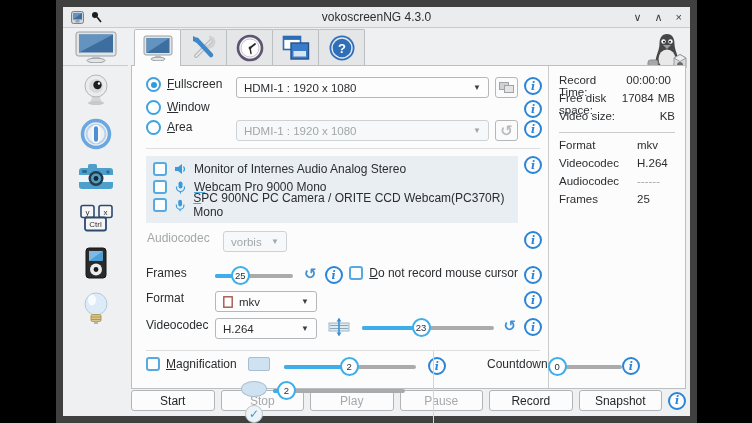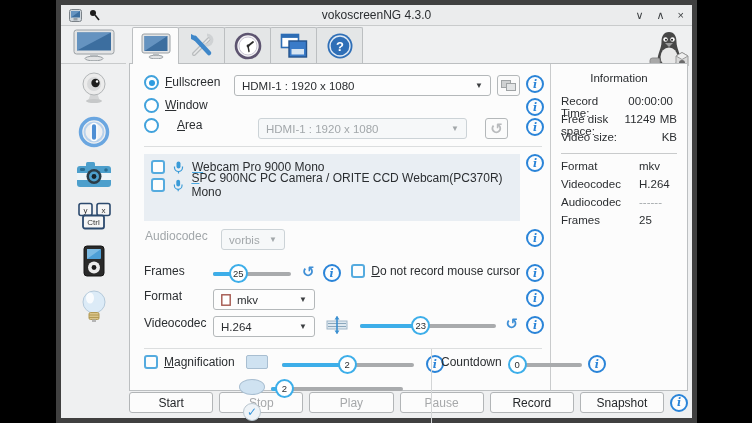--- a/index.html
+++ b/index.html
@@ -1,19 +1,19 @@
 <!DOCTYPE html>
 <html><head>
 <meta charset="utf-8">
 <style>
   * { margin:0; padding:0; box-sizing:border-box; }
   html,body { width:752px; height:423px; background:#000; overflow:hidden;
               font-family:"Liberation Sans","DejaVu Sans",sans-serif; }
   .window { position:absolute; left:56px; top:0; width:641px; height:423px;
-            background:#eff0f1; border:5px solid #404040; display:flex; flex-direction:column; }
+            background:#eff0f1; border:7px solid #404040; display:flex; flex-direction:column; }
   
   .titlebar { height:21px; background:#ebeced; border-bottom:1px solid #c9cbcc;
               display:flex; align-items:center; padding:0 8px; flex:none; position:relative; }
   .tb-left { display:flex; align-items:center; gap:7px; }
   .tb-title { position:absolute; left:0; right:0; text-align:center; font-size:12px; color:#2b2e31; }
   .tb-btns { margin-left:auto; display:flex; gap:13px; z-index:2; }
   .tb-btn { font-size:11px; color:#3b3e41; cursor:default; line-height:1; }
   
   .appbody { flex:1; display:flex; min-height:0; }
   .sidebar { width:65px; flex:none; display:flex; flex-direction:column; align-items:center; }
@@ -266,37 +266,45 @@
             <span class="info-btn">i</span>
           </div>
 
           <div class="row" style="gap:6px; height:21px; margin-top:2px;">
             <span class="radio"></span>
             <span class="mn">Window</span>
             <span style="flex:1;"></span>
             <span class="info-btn">i</span>
           </div>
 
-          <div class="row" style="gap:18px; height:21px; margin-top:2px;">
+          <div class="row" style="gap:6px; height:21px; margin-top:2px;">
             <span class="radio"></span>
             <span class="mn" style="width:63px;">Area</span>
             <span class="combo disabled" style="flex:1;">
               <span>HDMI-1 :  1920 x 1080</span>
               <span class="arrow">▼</span>
             </span>
             <span class="sq-btn">
                 <span class="undo off">↺</span>
               </span>
             <span class="info-btn">i</span>
           </div>
 
           <div class="hsep"></div>
 
           <div class="row" style="gap:6px; margin-top:7px; align-items:flex-start;">
             <div class="audio-box">
+              <div class="audio-row">
+                <span class="check"></span>
+                <svg width="13" height="12" viewBox="0 0 13 12">
+                  <polygon points="1,4 4,4 8,1 8,11 4,8 1,8" fill="#3a9bd8"></polygon>
+                  <path d="M9.5 3.5 q2 2.5 0 5" fill="none" stroke="#3a9bd8" stroke-width="1.2"></path>
+                </svg>
+                <span>Monitor of Internes Audio Analog Stereo</span>
+              </div>
               <div class="audio-row">
                 <span class="check"></span>
                 <svg width="13" height="13" viewBox="0 0 13 13">
                   <rect x="4.5" y="0.5" width="4" height="7" rx="2" fill="#3a9bd8"></rect>
                   <path d="M2.5 5.5 v1 a4 4 0 0 0 8 0 v-1" fill="none" stroke="#3a9bd8" stroke-width="1.2"></path>
                   <line x1="6.5" y1="10.5" x2="6.5" y2="12.5" stroke="#3a9bd8" stroke-width="1.2"></line>
                 </svg>
                 <span class="mnb">Webcam Pro 9000 Mono</span>
               </div>
               <div class="audio-row">
@@ -396,42 +404,41 @@
                     <span class="fill" style="width:9%;"></span>
                   <span class="handle" style="left:calc(9% - 8px);">2</span>
                 </span>
               </div>
               <div class="row" style="height:20px; margin-top:4px;">
                 <span class="shape-check" style="margin-left:99px;">✓</span>
               </div>
             </div>
             <div class="vdiv"></div>
             <div style="flex:1; padding:6px 0 0 9px;">
-              <div class="row" style="gap:6px; height:20px;">
+              <div class="row" style="gap:0; height:20px;margin-left:44px;">
                 <span>Countdown</span>
                 <span class="slider" style="width:72px; margin-left:2px;">
                   <span class="track" style="left:8px;"></span>
                   <span class="handle" style="left:-2px;">0</span>
                 </span>
                 <span class="info-btn" style="margin-left:auto; margin-right:5px;">i</span>
               </div>
             </div>
           </div>
         </div>
 
         <div class="infopanel">
-          <div class="ip-title">Information</div>
           <div class="ip-row">
             <span>Record Time:</span>
             <span class="v">00:00:00</span>
             <span class="u"></span>
           </div>
           <div class="ip-row">
             <span>Free disk space:</span>
-            <span class="v">11249</span>
+            <span class="v">17084</span>
             <span class="u">MB</span>
           </div>
           <div class="ip-row">
             <span>Video size:</span>
             <span class="v"></span>
             <span class="u">KB</span>
           </div>
           <div class="ip-sep"></div>
           <div class="ip-det">
             <span class="l">Format</span>

